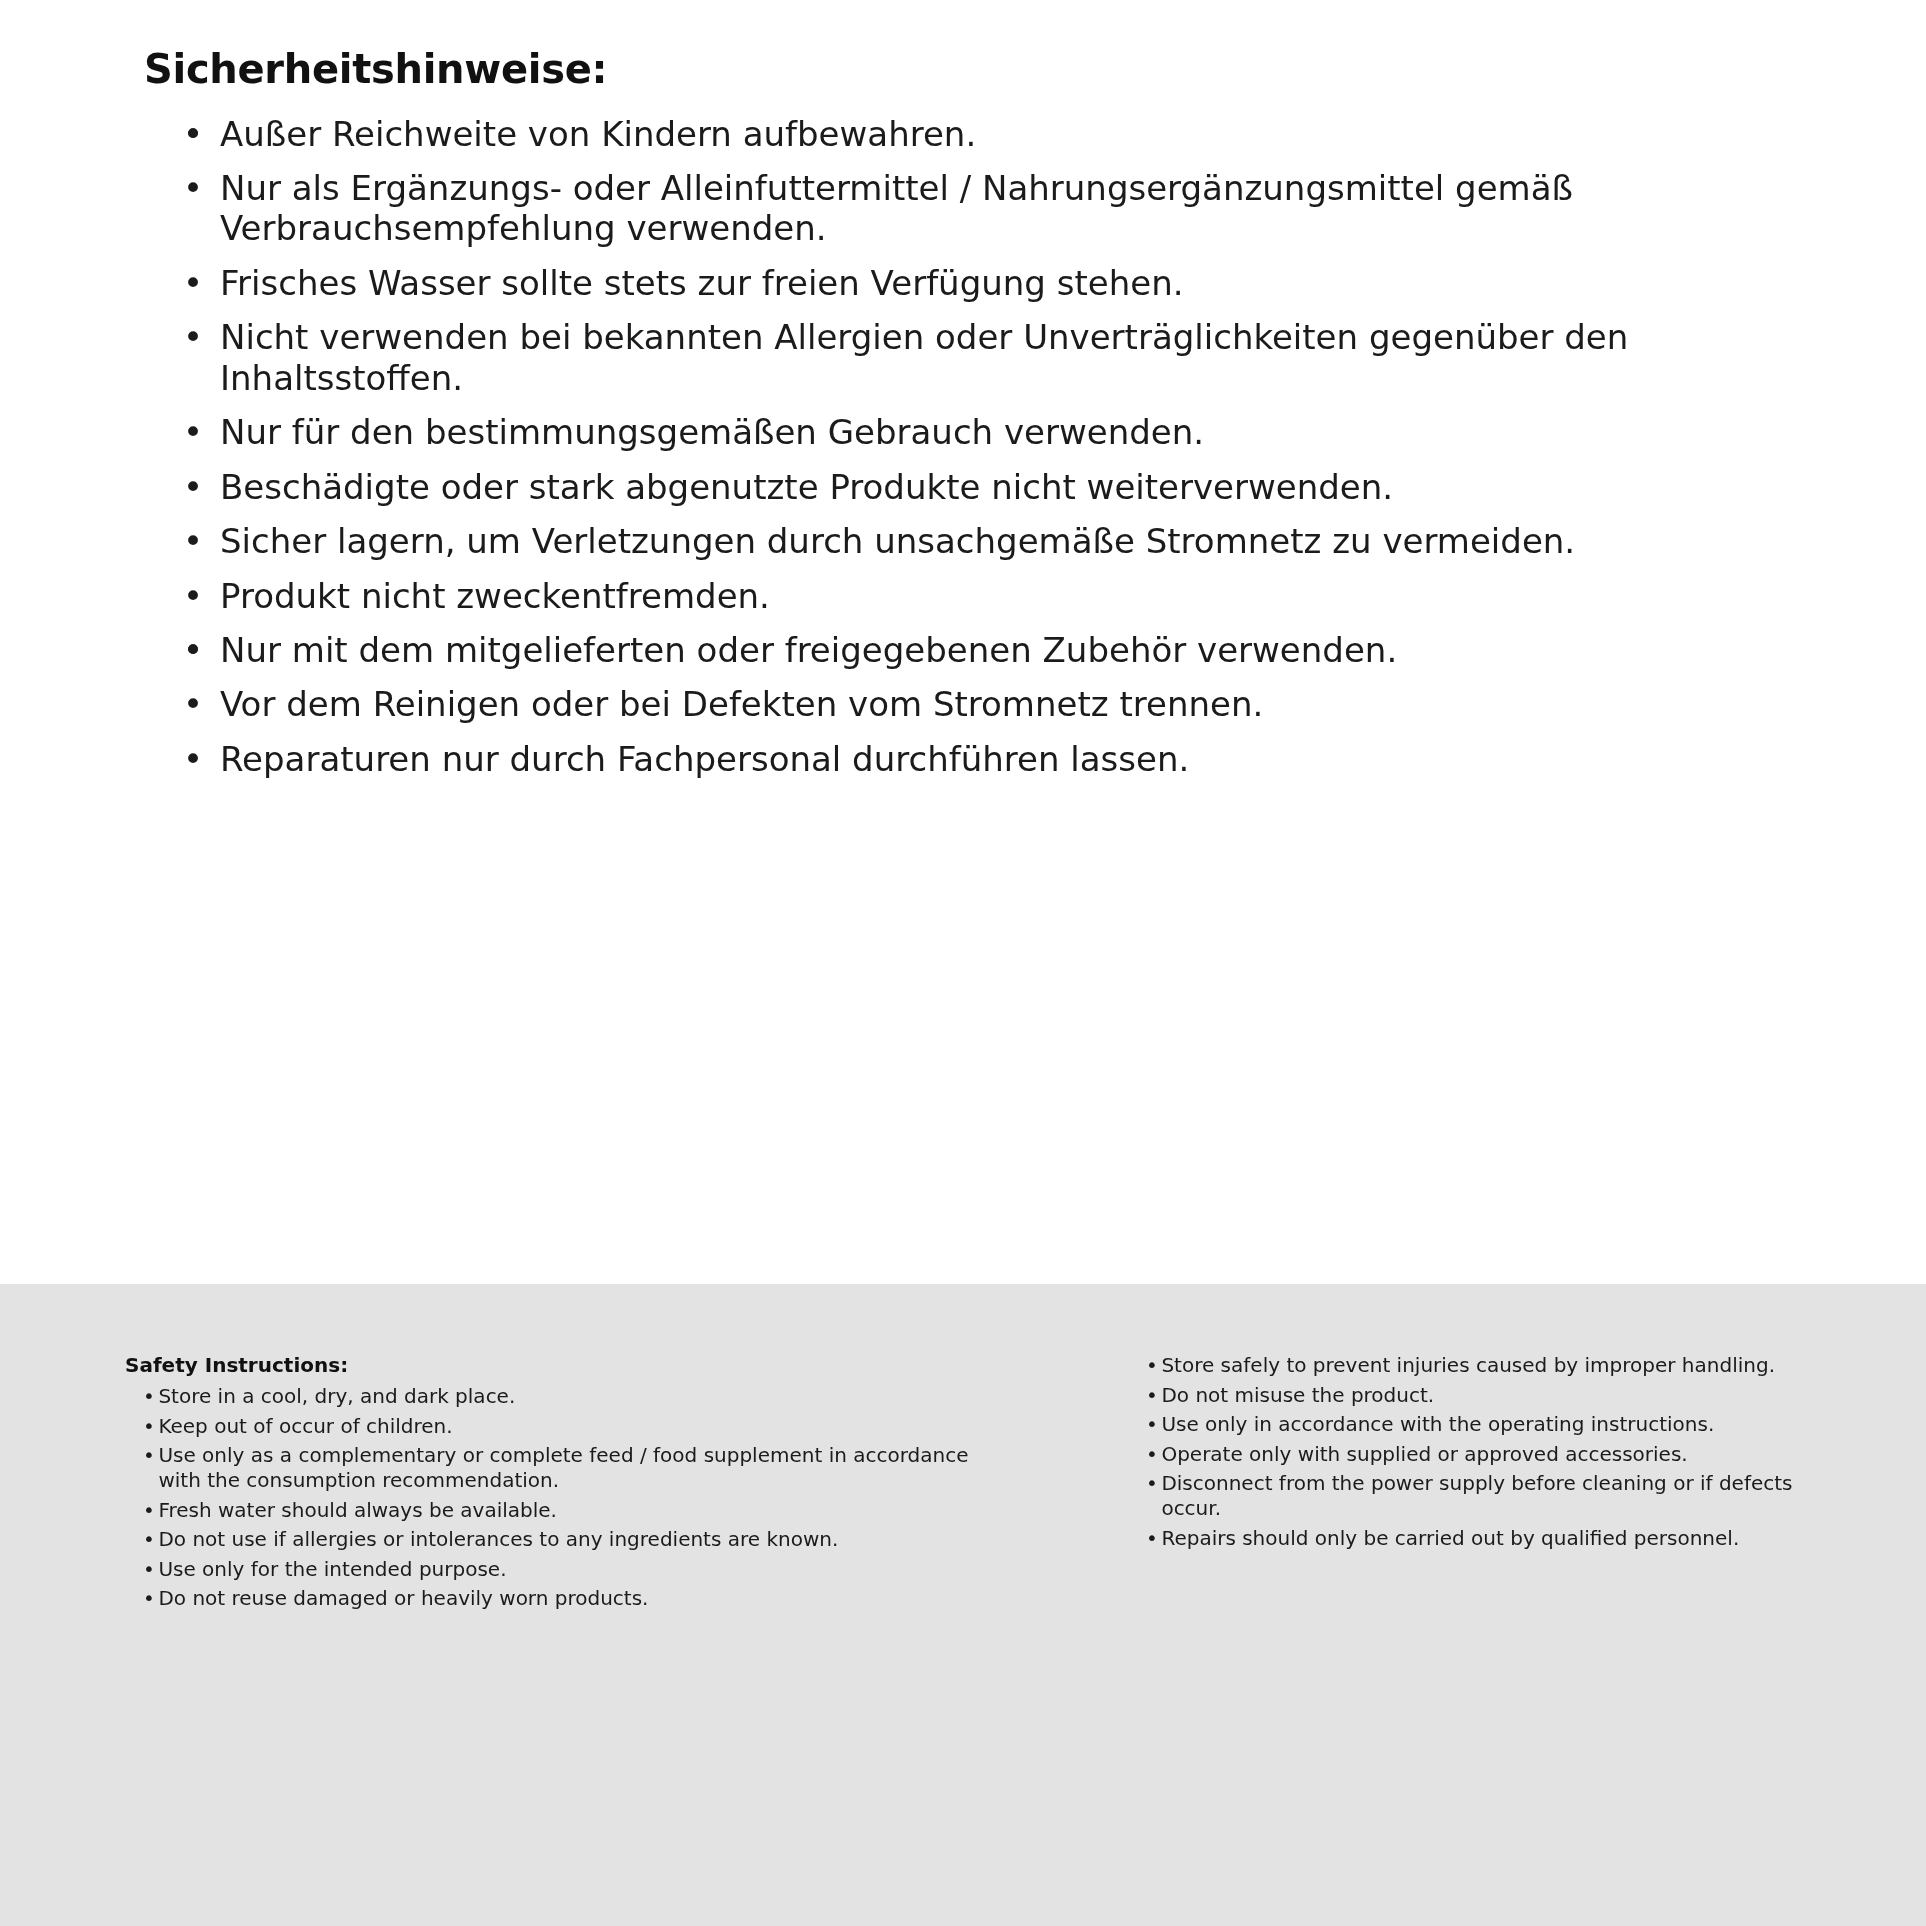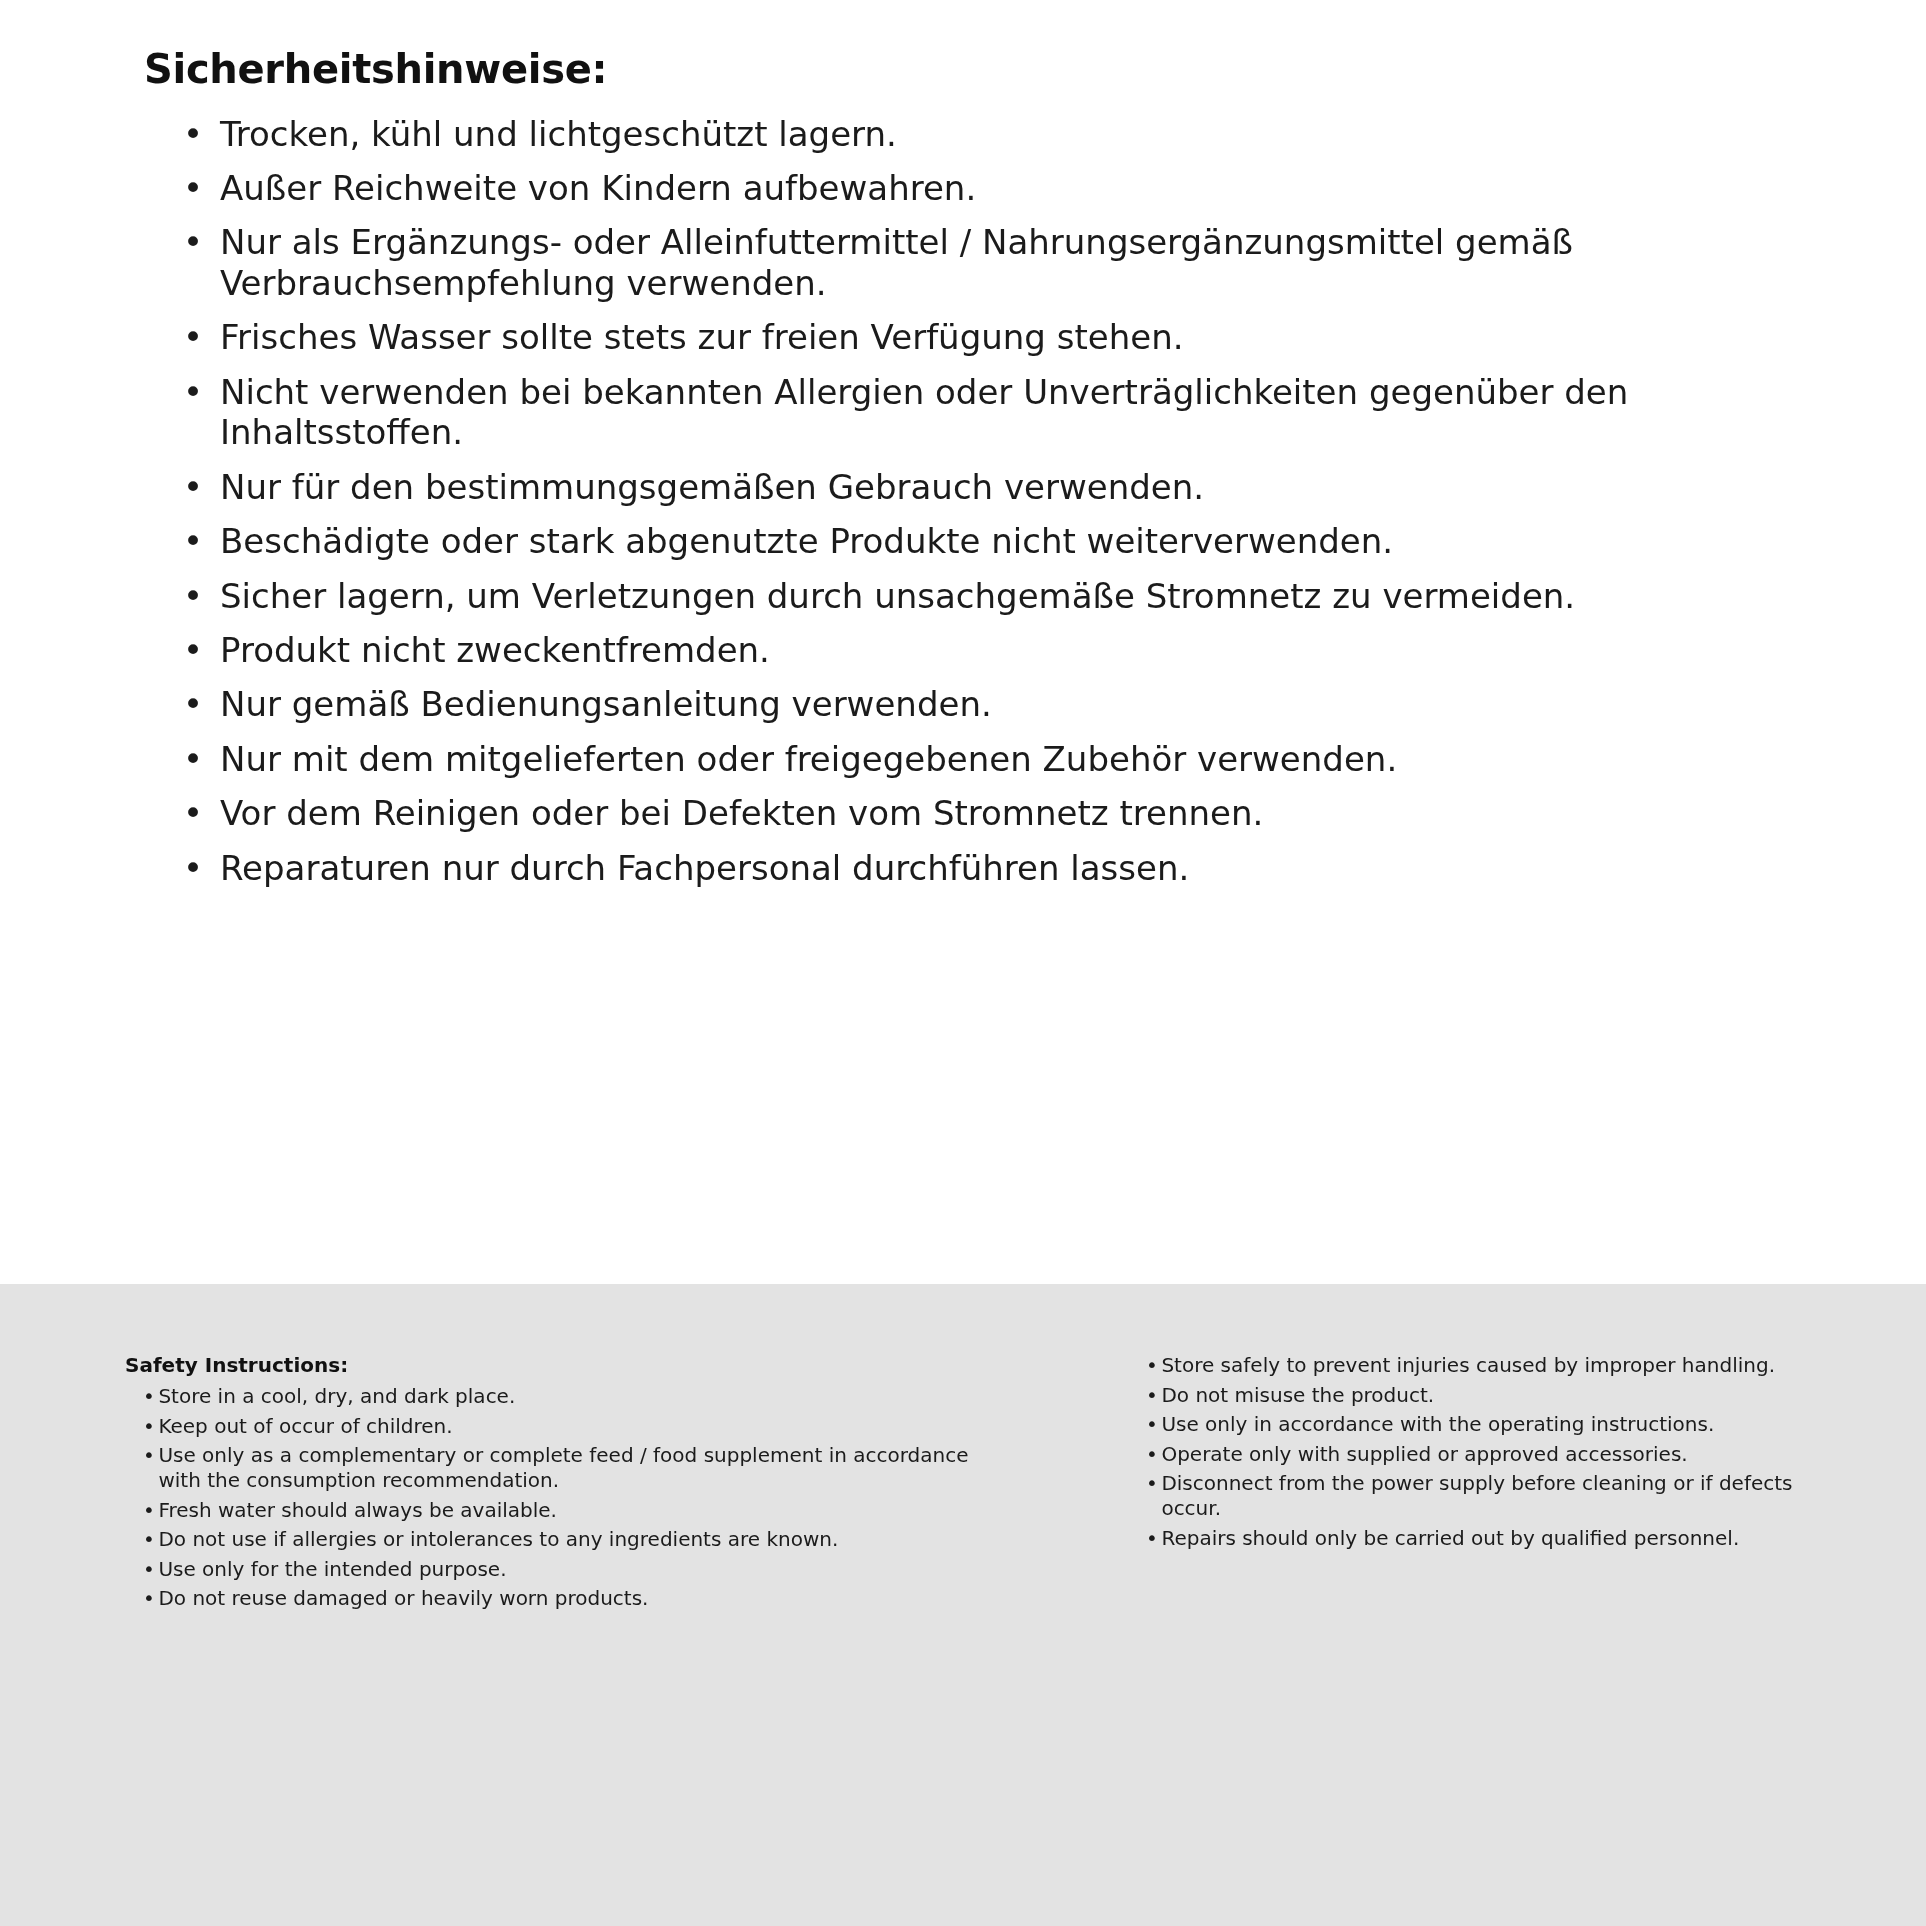--- a/index.html
+++ b/index.html
@@ -124,30 +124,30 @@
   .en-col.right .en-list {
     padding-left: 0;
   }
 </style>
 </head>
 <body>
 
 <section class="de-section">
   <h1 class="de-heading">Sicherheitshinweise:</h1>
   <ul class="de-list">
-    <li><span class="bullet">•</span><span>Trocken, kühl und lichtgeschützt lagern.</span></li>
+    <li><span class="bullet">•</span></li>
     <li><span class="bullet">•</span><span>Außer Reichweite von Kindern aufbewahren.</span></li>
     <li><span class="bullet">•</span><span>Nur als Ergänzungs- oder Alleinfuttermittel / Nahrungsergänzungsmittel gemäß Verbrauchsempfehlung verwenden.</span></li>
     <li><span class="bullet">•</span><span>Frisches Wasser sollte stets zur freien Verfügung stehen.</span></li>
     <li><span class="bullet">•</span><span>Nicht verwenden bei bekannten Allergien oder Unverträglichkeiten gegenüber den Inhaltsstoffen.</span></li>
     <li><span class="bullet">•</span><span>Nur für den bestimmungsgemäßen Gebrauch verwenden.</span></li>
     <li><span class="bullet">•</span><span>Beschädigte oder stark abgenutzte Produkte nicht weiterverwenden.</span></li>
     <li><span class="bullet">•</span><span>Sicher lagern, um Verletzungen durch unsachgemäße Stromnetz zu vermeiden.</span></li>
     <li><span class="bullet">•</span><span>Produkt nicht zweckentfremden.</span></li>
-    <li><span class="bullet">•</span><span>Nur gemäß Bedienungsanleitung verwenden.</span></li>
+    <li><span class="bullet">•</span></li>
     <li><span class="bullet">•</span><span>Nur mit dem mitgelieferten oder freigegebenen Zubehör verwenden.</span></li>
     <li><span class="bullet">•</span><span>Vor dem Reinigen oder bei Defekten vom Stromnetz trennen.</span></li>
     <li><span class="bullet">•</span><span>Reparaturen nur durch Fachpersonal durchführen lassen.</span></li>
   </ul>
 </section>
 
 <section class="en-section">
   <div class="en-cols">
     <div class="en-col left">
       <h2 class="en-heading">Safety Instructions:</h2>

